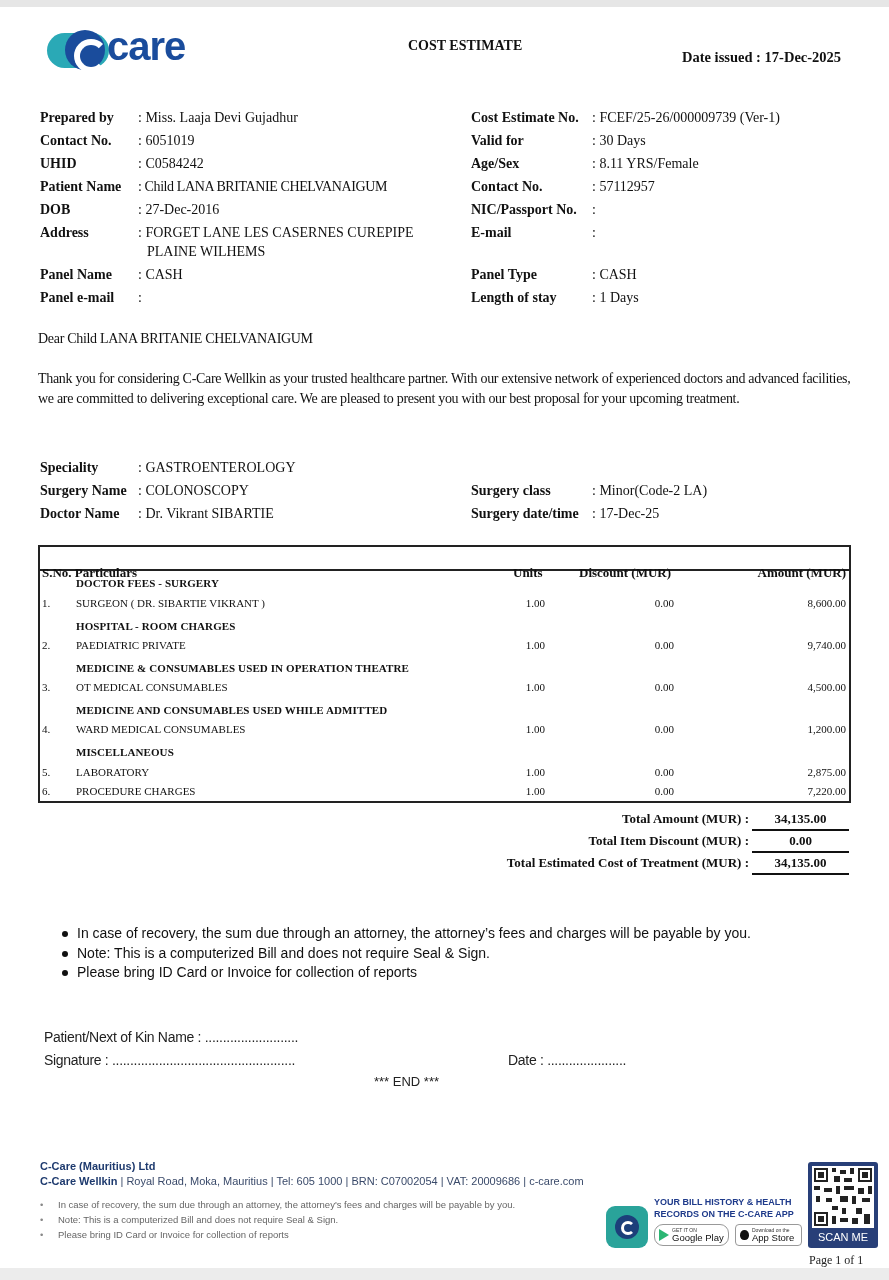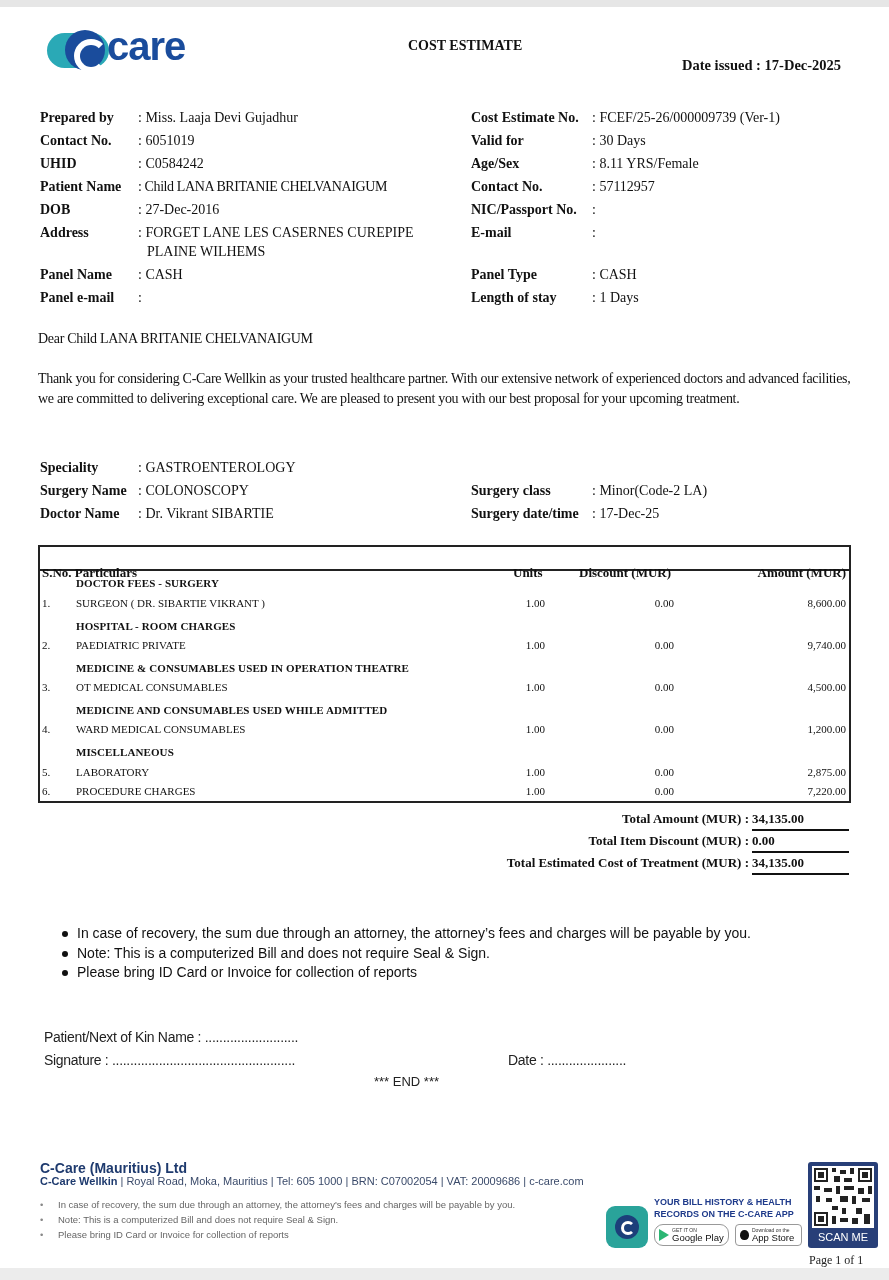--- a/index.html
+++ b/index.html
@@ -9,21 +9,21 @@
   .bottombar { position:absolute; left:0; top:1268px; width:889px; height:12px; background:#ececec; }
 
   
   .logo { position:absolute; left:47px; top:30px; width:145px; height:42px; }
   .logo .pill { position:absolute; left:0; top:3px; width:62px; height:35px; border-radius:18px 18px 18px 18px; background:#2aa9b6; }
   .logo .circle { position:absolute; left:18px; top:0; width:40px; height:40px; border-radius:50%; background:#1a4c9c; }
   .logo .circle::after { content:""; position:absolute; left:9px; top:9px; width:22px; height:22px; border-radius:50%; border:6px solid #fff; border-right-color:transparent; transform:rotate(0deg); }
   .logo .word { position:absolute; left:60px; top:-6px; font-family:"Liberation Sans","DejaVu Sans",sans-serif; font-weight:bold; font-size:40px; color:#1a4c9c; letter-spacing:-1px; }
 
   .doc-title { position:absolute; left:384px; top:38px; font-weight:bold; font-size:14px;margin-left:24px; }
-  .date-issued { position:absolute; left:682px; top:57px; font-weight:bold; font-size:14.5px; }
+  .date-issued { position:absolute; left:682px; top:49px; font-weight:bold; font-size:14.5px; }
 
   .kv { position:absolute; font-size:14px; line-height:23px; }
   .kv .row { display:flex; white-space:nowrap; }
   .kv .k { font-weight:bold; }
   .kv .v { }
   .left-kv .k { width:98px; }
   .right-kv .k { width:121px; }
 
   .dear { position:absolute; left:38px; top:331px; font-size:14px; letter-spacing:-0.3px; }
   .intro { position:absolute; left:38px; top:369px; width:815px; font-size:14px; line-height:19.5px; letter-spacing:-0.3px; }
@@ -42,30 +42,30 @@
   .cat { font-weight:bold; letter-spacing:0.1px; }
   .c-sno { left:2px; }
   .c-part { left:36px; }
   .c-units { left:465px; width:40px; text-align:right; }
   .c-disc { left:594px; width:40px; text-align:right; }
   .c-amt { right:3px; text-align:right; }
 
   .totals { position:absolute; left:440px; top:810px; width:411px; font-size:13px; font-weight:bold; }
   .totals .trow2 { position:relative; height:22px; }
   .totals .lbl { position:absolute; right:102px; top:1px; white-space:nowrap; }
-  .totals .val { position:absolute; right:2px; top:1px; width:97px; text-align:left; border-bottom:2px solid #111; height:20px; }
+  .totals .val { position:absolute; right:2px; top:1px; width:97px; text-align:center; border-bottom:2px solid #111; height:20px; }
 
   .notes { position:absolute; left:60px; top:924px; font-family:"Liberation Sans","DejaVu Sans",sans-serif; font-size:14px; line-height:19.5px; color:#111; list-style:none; }
   .notes li { position:relative; padding-left:17px; }
   .notes li::before { content:""; position:absolute; left:2px; top:7px; width:6px; height:6px; border-radius:50%; background:#111; }
 
   .sig { position:absolute; font-family:"Liberation Sans","DejaVu Sans",sans-serif; font-size:14px; color:#222; letter-spacing:-0.3px; }
   .end { position:absolute; left:374px; top:1074px; font-family:"Liberation Sans","DejaVu Sans",sans-serif; font-size:13px; color:#222; }
 
-  .footer-co { position:absolute; left:40px; top:1160px; font-family:"Liberation Sans","DejaVu Sans",sans-serif; font-size:14px; font-weight:bold; color:#1e3a6e; }
+  .footer-co { position:absolute; left:40px; top:1160px; font-family:"Liberation Sans","DejaVu Sans",sans-serif; font-size:11px; font-weight:bold; color:#1e3a6e; }
   .footer-addr { position:absolute; left:40px; top:1175px; font-family:"Liberation Sans","DejaVu Sans",sans-serif; font-size:11px; color:#3a4a6a; white-space:nowrap; }
   .footer-addr b { color:#1e3a6e; }
   .footer-notes { position:absolute; left:40px; top:1197px; list-style:none; font-family:"Liberation Sans","DejaVu Sans",sans-serif; font-size:9.5px; line-height:15px; color:#666; }
   .footer-notes li { position:relative; padding-left:18px; }
   .footer-notes li::before { content:"•"; position:absolute; left:0; top:0; color:#888; }
 
   .app-icon { position:absolute; left:606px; top:1206px; width:42px; height:42px; border-radius:9px; background:#2aa39a; }
   .app-icon .ring { position:absolute; left:9px; top:9px; width:24px; height:24px; border-radius:50%; background:#1c3f7a; }
   .app-icon .ring::after { content:""; position:absolute; left:6px; top:6px; width:8px; height:8px; border-radius:50%; border:3px solid #fff; border-right-color:transparent; }
   .app-promo { position:absolute; left:654px; top:1196px; font-family:"Liberation Sans","DejaVu Sans",sans-serif; font-weight:bold; font-size:9px; line-height:12px; color:#1e3a8a; }

